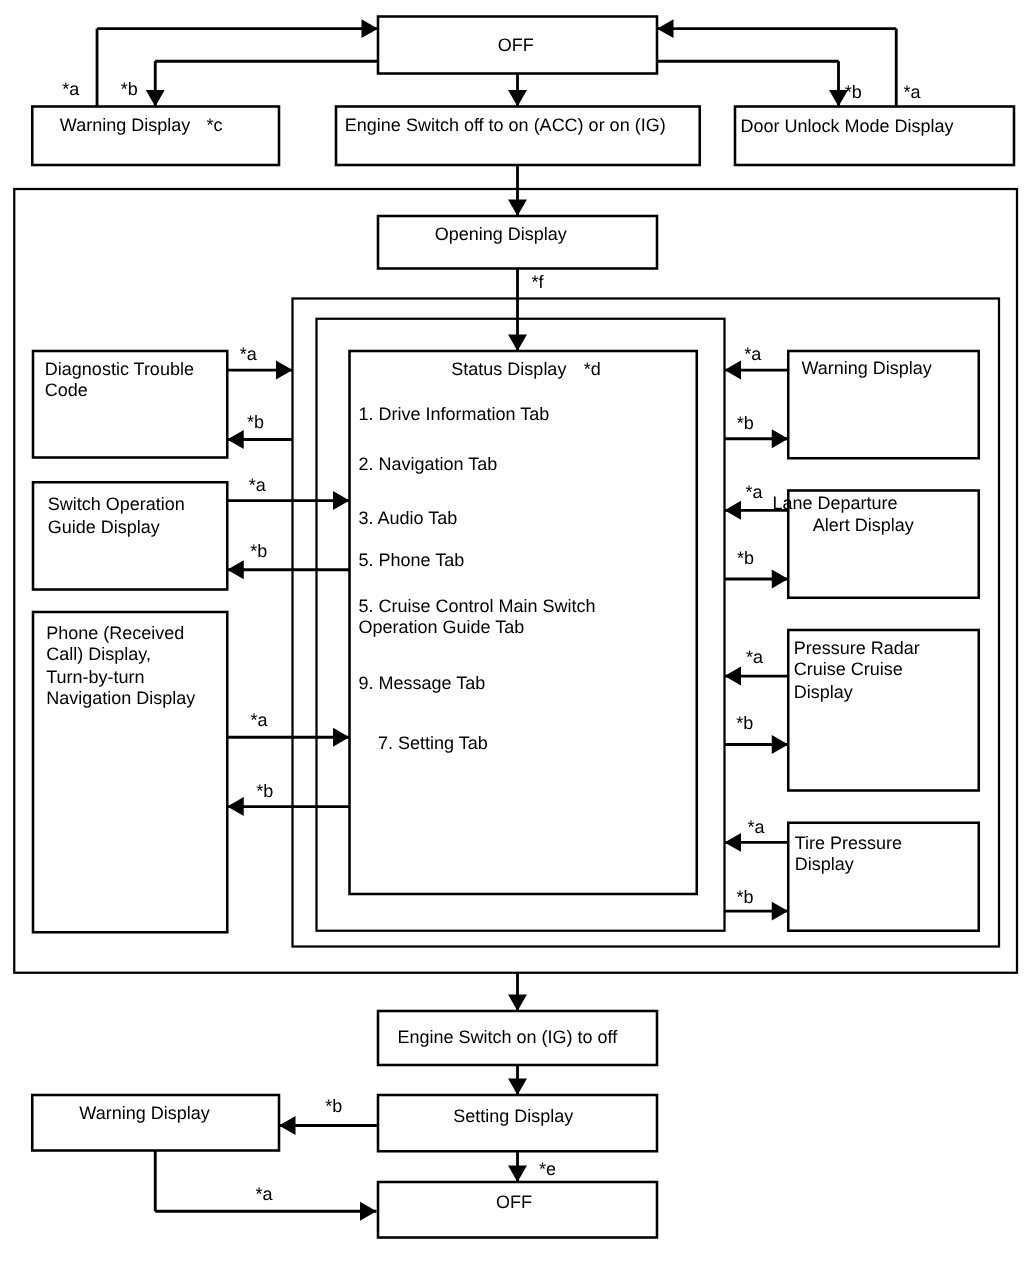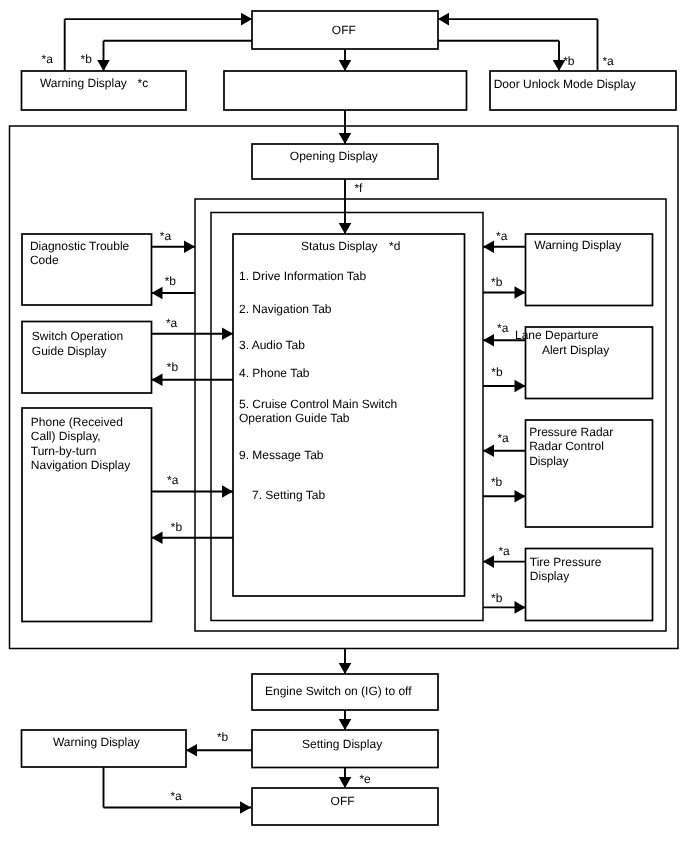--- a/index.html
+++ b/index.html
@@ -37,45 +37,46 @@
 <rect x="525.5" y="420" width="127" height="107" stroke-width="1.7" fill="#fff"></rect>
 <rect x="525.5" y="548.5" width="127" height="72" stroke-width="1.7" fill="#fff"></rect>
 <rect x="252" y="674" width="186" height="36" stroke-width="1.7" fill="#fff"></rect>
 <rect x="252" y="730" width="186" height="37.5" stroke-width="1.7" fill="#fff"></rect>
 <rect x="21.5" y="730" width="164.5" height="37" stroke-width="1.7" fill="#fff"></rect>
 <rect x="252" y="788" width="186" height="37" stroke-width="1.7" fill="#fff"></rect>
 </svg>
 <div class="lbl" style="left:331.8px;top:23px">OFF</div>
 <div class="lbl" style="left:39.9px;top:76.4px">Warning Display</div>
 <div class="lbl" style="left:137.6px;top:76.4px">*c</div>
+<div class="lbl" style="left:229.9px;top:75.8px">Engine Switch off to on (ACC) or on (IG)</div>
 <div class="lbl" style="left:493.7px;top:77px">Door Unlock Mode Display</div>
 <div class="lbl" style="left:289.8px;top:148.5px">Opening Display</div>
 <div class="lbl" style="left:300.9px;top:238.7px">Status Display</div>
 <div class="lbl" style="left:389.1px;top:238.7px">*d</div>
 <div class="lbl" style="left:239px;top:269px">1. Drive Information Tab</div>
 <div class="lbl" style="left:239px;top:301.9px">2. Navigation Tab</div>
 <div class="lbl" style="left:239px;top:338px">3. Audio Tab</div>
-<div class="lbl" style="left:239px;top:366px">4. Phone Tab</div>
+<div class="lbl" style="left:239px;top:366px">5. Phone Tab</div>
 <div class="lbl" style="left:239px;top:397.2px">5. Cruise Control Main Switch</div>
 <div class="lbl" style="left:239px;top:411.3px">Operation Guide Tab</div>
 <div class="lbl" style="left:239px;top:447.9px">9. Message Tab</div>
 <div class="lbl" style="left:252px;top:487.7px">7. Setting Tab</div>
 <div class="lbl" style="left:29.9px;top:239px">Diagnostic Trouble</div>
 <div class="lbl" style="left:29.9px;top:253.2px">Code</div>
 <div class="lbl" style="left:31.8px;top:329.4px">Switch Operation</div>
 <div class="lbl" style="left:31.8px;top:343.6px">Guide Display</div>
 <div class="lbl" style="left:30.8px;top:415.1px">Phone (Received</div>
 <div class="lbl" style="left:30.8px;top:429.3px">Call) Display,</div>
 <div class="lbl" style="left:30.8px;top:444px">Turn-by-turn</div>
 <div class="lbl" style="left:30.8px;top:457.7px">Navigation Display</div>
 <div class="lbl" style="left:534.3px;top:238.2px">Warning Display</div>
 <div class="lbl" style="left:515px;top:328.3px">Lane Departure</div>
 <div class="lbl" style="left:541.9px;top:342.5px">Alert Display</div>
 <div class="lbl" style="left:529.2px;top:425.1px">Pressure Radar</div>
-<div class="lbl" style="left:529.2px;top:439.3px">Radar Control</div>
+<div class="lbl" style="left:529.2px;top:439.3px">Cruise Cruise</div>
 <div class="lbl" style="left:529.2px;top:453.5px">Display</div>
 <div class="lbl" style="left:529.8px;top:554.8px">Tire Pressure</div>
 <div class="lbl" style="left:529.8px;top:569px">Display</div>
 <div class="lbl" style="left:265px;top:684.1px">Engine Switch on (IG) to off</div>
 <div class="lbl" style="left:302.1px;top:736.5px">Setting Display</div>
 <div class="lbl" style="left:52.9px;top:734.8px">Warning Display</div>
 <div class="lbl" style="left:330.6px;top:794px">OFF</div>
 <div class="edge" style="left:41.5px;top:52px">*a</div>
 <div class="edge" style="left:80.5px;top:52px">*b</div>
 <div class="edge" style="left:563.2px;top:53.6px">*b</div>

